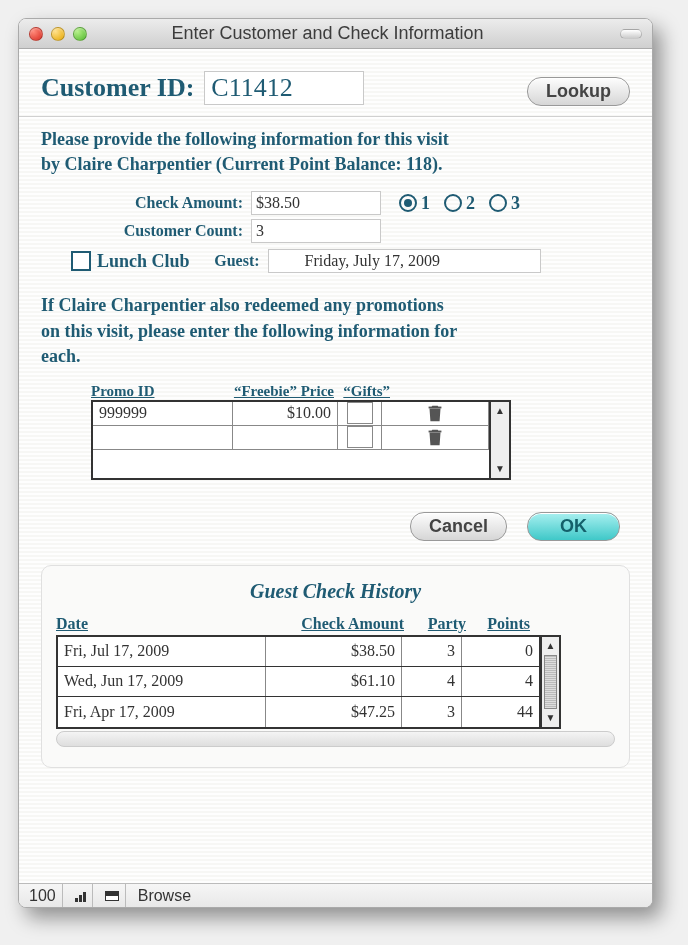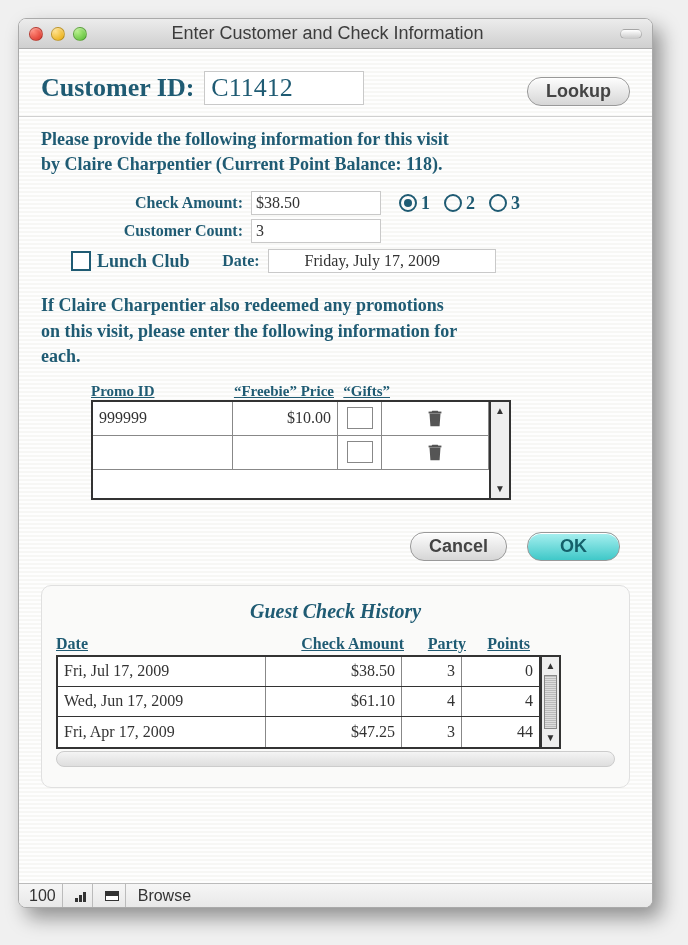--- a/index.html
+++ b/index.html
@@ -61,37 +61,37 @@
     }
     .btn-pill.ok { background: linear-gradient(#a8f0f0, #3fc8c8); color:#14606a; padding: 3px 32px;}
     
     .divider { height:1px; background:#d0d0d0; margin: 10px -22px; box-shadow:0 1px 0 #fff;}
     
     .body-text { font-family: Georgia, serif; font-weight:bold; font-size:18px; color:#1f5b73; line-height:1.4; margin: 8px 0 14px 0;}
     
     .form-row { display:flex; align-items:center; margin: 4px 0; }
     .form-label { font-family: Georgia, serif; font-weight:bold; font-size:16px; color:#1f5b73; text-align:right; width: 210px; padding-right:8px;}
     .form-input { width:130px; height:24px; font-size:16px; font-family:Georgia,serif; color:#333; background:#fff; border:1px solid #c9c9c9; padding:0 4px;}
-    .form-input.wide { width: 228px; padding-left: 36px; }
+    .form-input.wide { width: 273px; padding-left: 36px; }
     
     .radio-group { display:flex; gap:14px; margin-left:18px; font-family:Georgia,serif; font-weight:bold; font-size:18px; align-items:center;}
     .radio { width:18px; height:18px; border-radius:50%; border:2px solid #1f5b73; display:inline-flex; align-items:center; justify-content:center; cursor:pointer;}
     .radio.checked::after { content:""; width:8px; height:8px; border-radius:50%; background:#1f5b73;}
     .radio-lbl { display:flex; align-items:center; gap:4px;}
     
     .checkbox { width:20px; height:20px; border:2px solid #1f5b73; background:#fff; display:inline-block; margin-right:6px; cursor:pointer; vertical-align:middle;}
     .lunch-lbl { font-family:Georgia,serif; font-weight:bold; font-size:18px; color:#1f5b73;}
     
     .promo-heads { display:flex; font-family:Georgia,serif; font-weight:bold; font-size:15px; color:#1f5b73; margin-left:50px; margin-top:6px;}
     .promo-heads span { text-decoration:underline; }
     .ph1 { width:140px;} .ph2{width:103px; text-align:right;} .ph3{width:50px; text-align:right; margin-left:6px;}
     
     .promo-box { margin-left:50px; width:420px; border:2px solid #333; display:flex; background:#fff;}
     .promo-body { flex:1;}
-    .promo-row { display:flex; height:34px; border-bottom:1px solid #888;}
+    .promo-row { display:flex; height:24px; border-bottom:1px solid #888;}
     .promo-row:last-child{border-bottom:none;}
     .pc { border-right:1px solid #888; padding:4px 6px; font-family:Georgia,serif; font-size:16px; color:#333; display:flex; align-items:center;}
     .pc1{width:140px;} .pc2{width:105px; justify-content:flex-end;} .pc3{width:44px; justify-content:center;} .pc4{flex:1; justify-content:center;}
     .mini-box{width:26px;height:22px;border:1px solid #888;background:#fff;}
     .trash{width:22px;height:24px;display:inline-block;}
     .trash svg{width:100%;height:100%;}
     .promo-scroll{width:20px;background:#eee;border-left:2px solid #333;display:flex;flex-direction:column;}
     .sc-btn{height:18px;display:flex;align-items:center;justify-content:center;cursor:pointer;font-size:10px;color:#333;}
     .sc-track{flex:1;}
     
@@ -167,21 +167,21 @@
 
     <div class="form-row">
       <span class="form-label">Customer Count:</span>
       <input class="form-input" value="3" style="">
     </div>
 
     <div class="form-row" style="margin-top:6px;">
       <span style="width:30px;"></span>
       <span class="checkbox"></span>
       <span class="lunch-lbl">Lunch Club</span>
-      <span class="form-label" style="width:78px;">Date:</span>
+      <span class="form-label" style="width:78px;">Guest:</span>
       <input class="form-input wide" value="Friday, July 17, 2009" style="">
     </div>
 
     <div class="body-text" style="margin-top:20px;">
       <span>If Claire  Charpentier also redeemed any promotions</span><br>
       <span>on this visit, please enter the following information for</span><br>
       <span>each.</span>
     </div>
 
     <div class="promo-heads">

